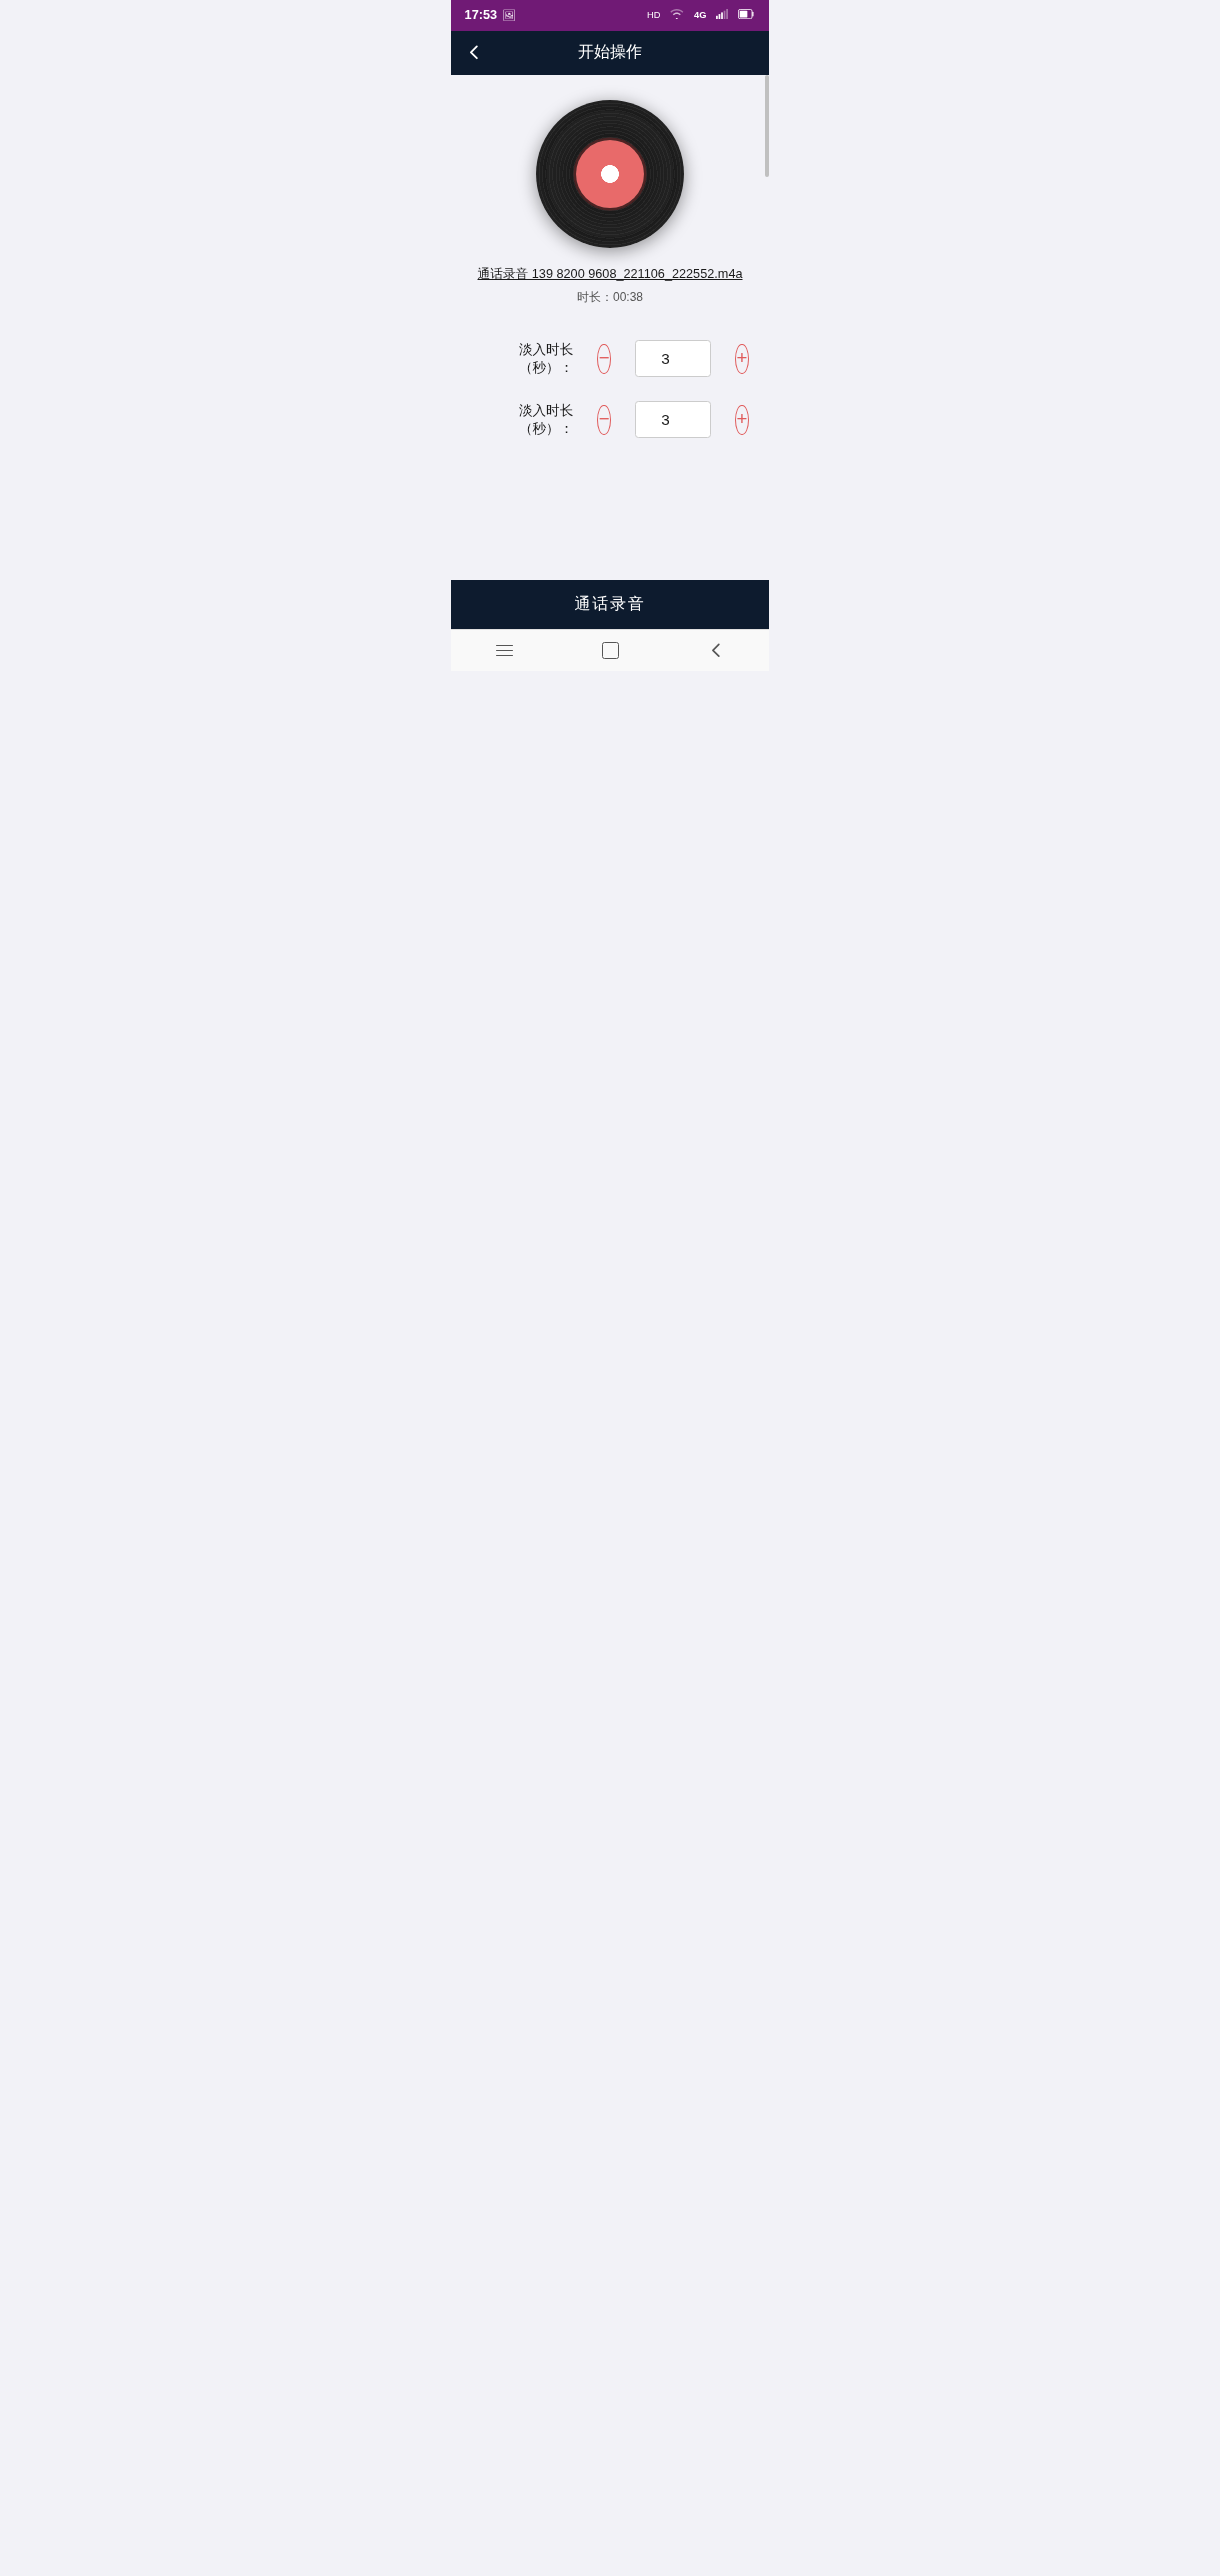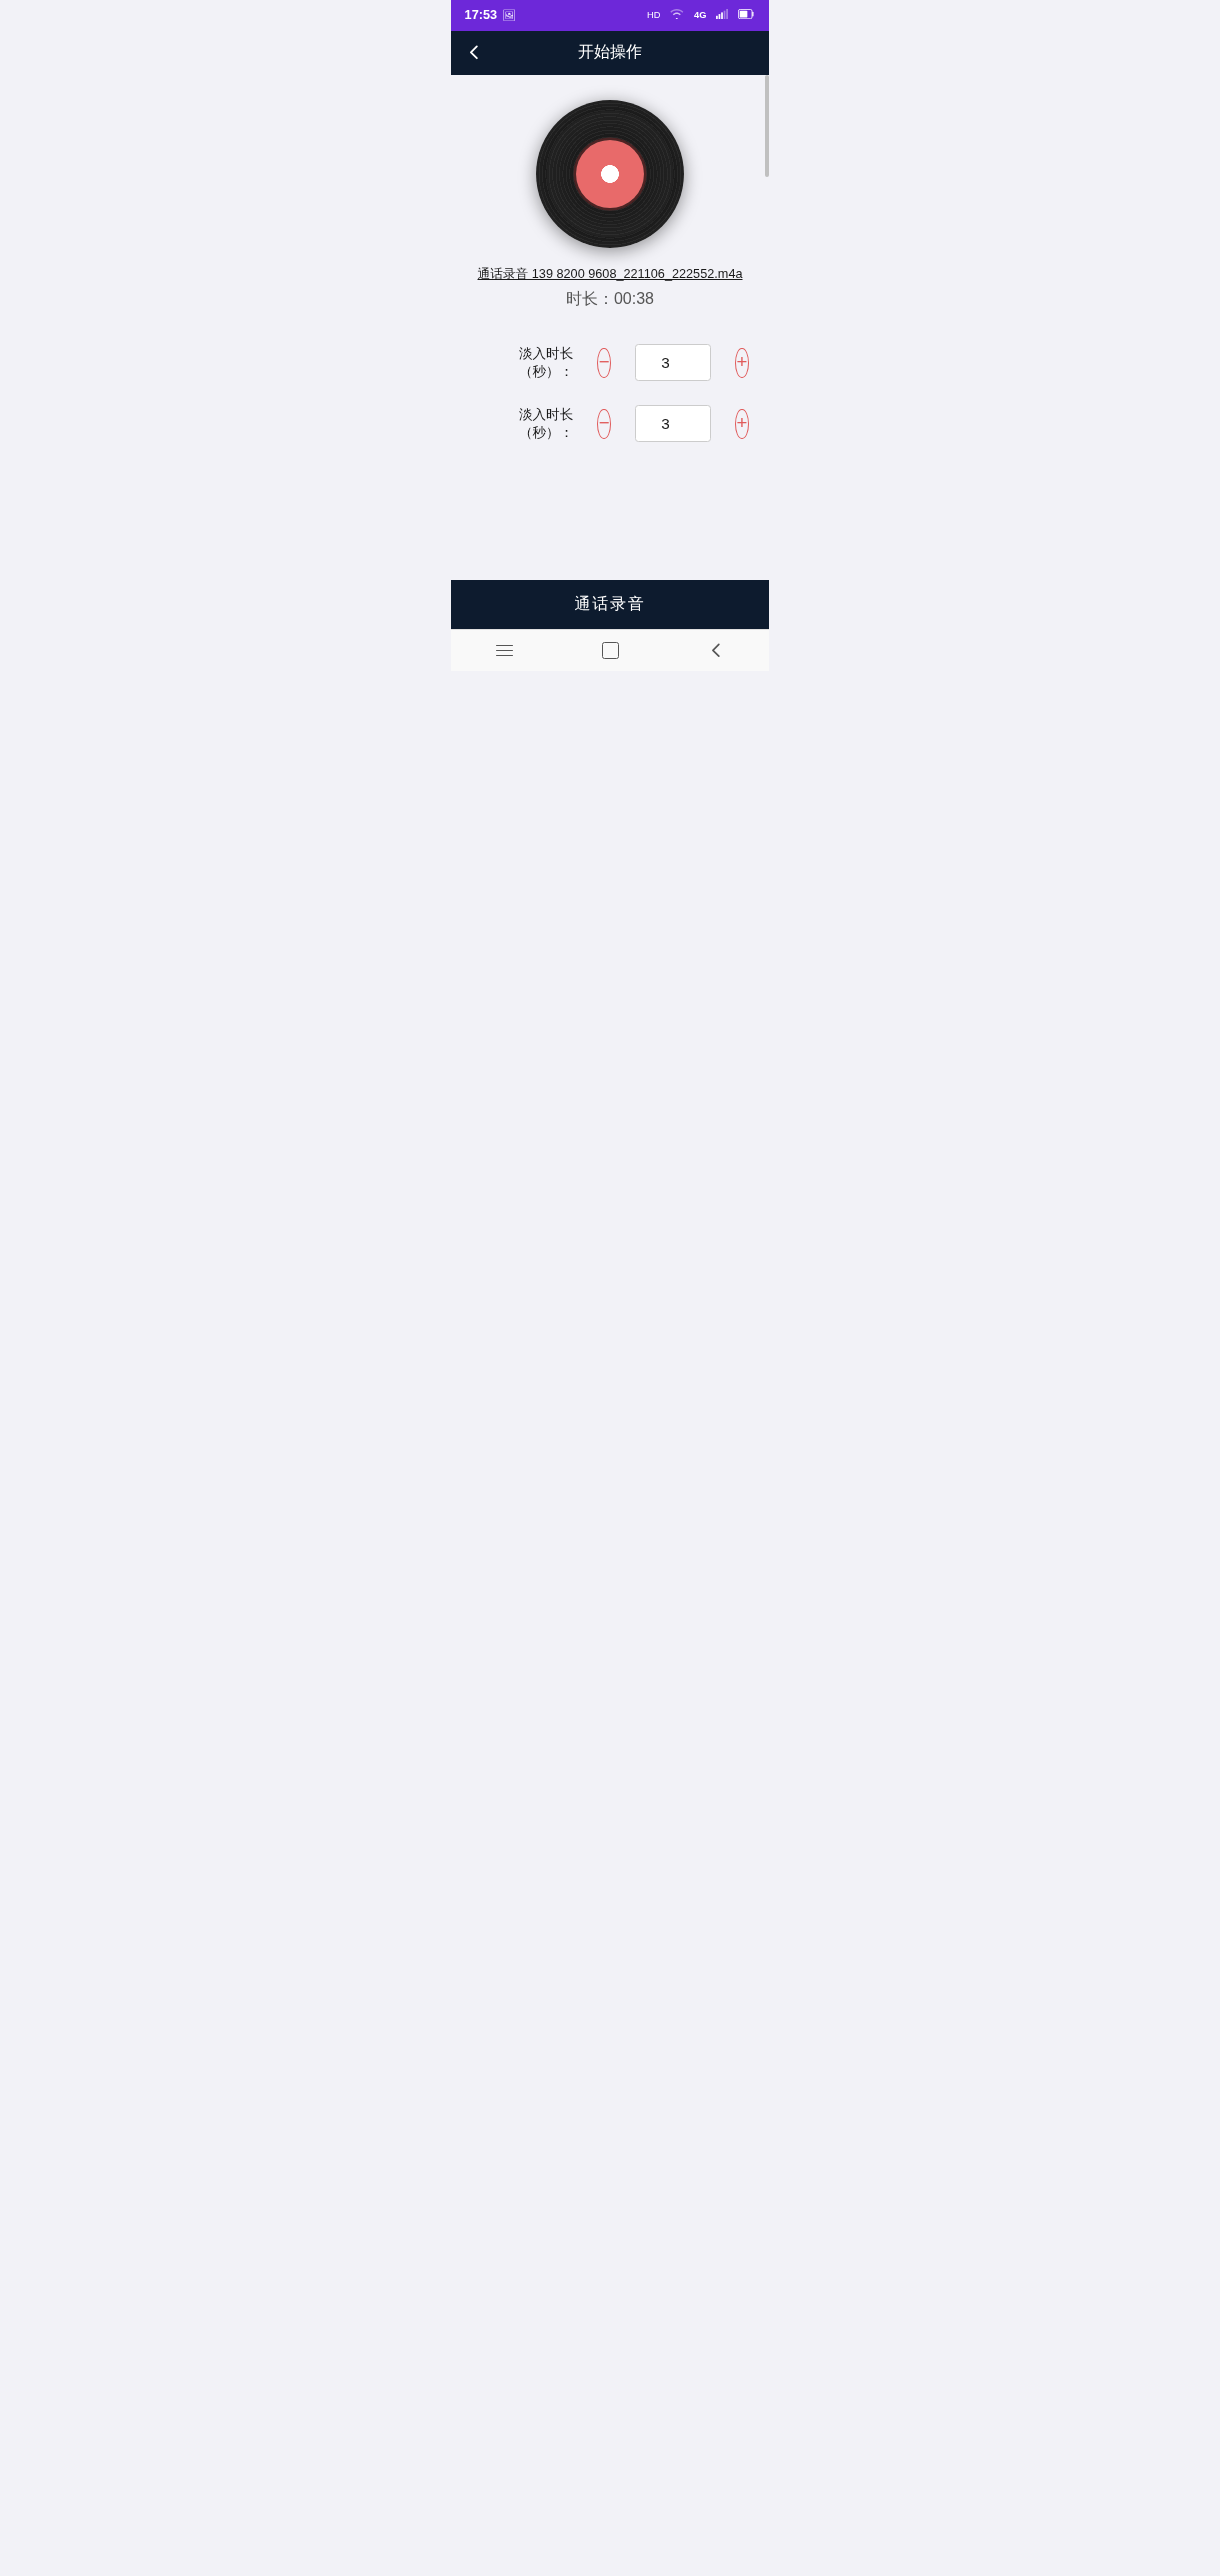--- a/index.html
+++ b/index.html
@@ -16,21 +16,21 @@
       background: #f2f2f7;
       display: flex;
       flex-direction: column;
       margin: 0 auto;
       position: relative;
       overflow-x: hidden;
     }
 
     
     .status-bar {
-      background: #6d28d9;
+      background: #701a75;
       color: white;
       display: flex;
       justify-content: space-between;
       align-items: center;
       padding: 5.1px 13.6px;
       height: 30.5px;
       font-size: 11px;
       font-weight: 500;
     }
 
@@ -171,21 +171,21 @@
     .file-name {
       font-size: 12.7px;
       color: #1a1a1a;
       text-align: center;
       margin-bottom: 5.1px;
       line-height: 1.4;
       text-decoration: underline;
     }
 
     .file-duration {
-      font-size: 16px;
+      font-size: 12px;
       color: #555;
       margin-bottom: 34px;
     }
 
     
     .controls-container {
       width: 100%;
     }
 
     .control-row {

